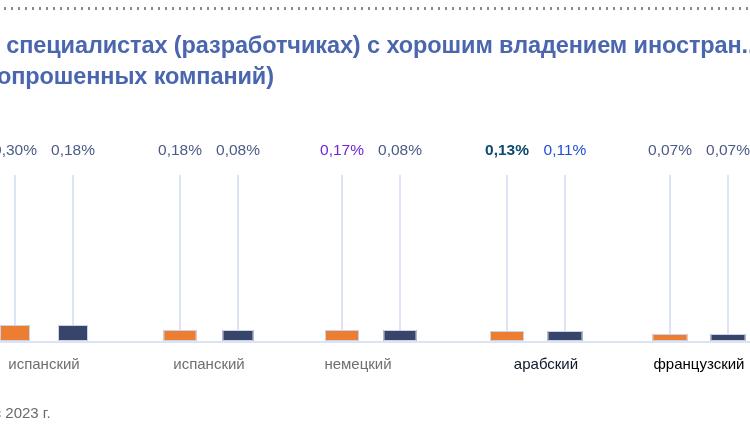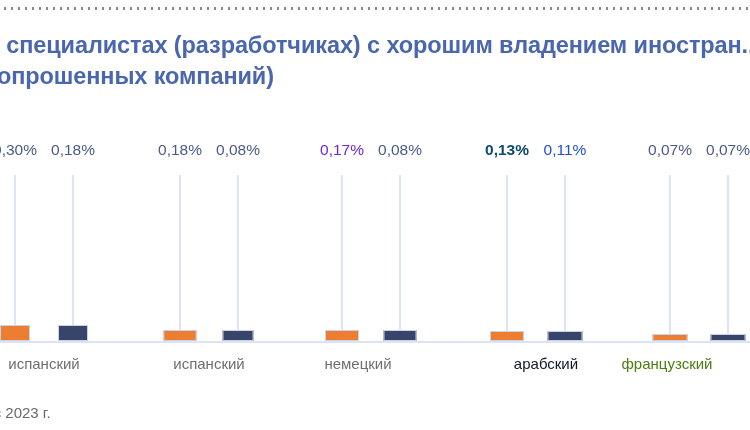--- a/index.html
+++ b/index.html
@@ -197,18 +197,18 @@
           </div>
         </div>
       </div>
   </div>
 
   <div id="categories">
       <div class="cat" style="left: 44px; color: rgb(111, 111, 111);">испанский</div>
       <div class="cat" style="left: 209px; color: rgb(111, 111, 111);">испанский</div>
       <div class="cat" style="left: 358px; color: rgb(111, 111, 111);">немецкий</div>
       <div class="cat" style="left: 536px; color: #0f172a; margin-left: 10px;">арабский</div>
-      <div class="cat" style="left: 667px; color: #4d7c0f;">французский</div>
+      <div class="cat" style="left: 699px; color: #000000;">французский</div>
     </div>
 
   <div id="footer-note">...опрос 2023 г.</div>
 
 </div>
 
 </body></html>

